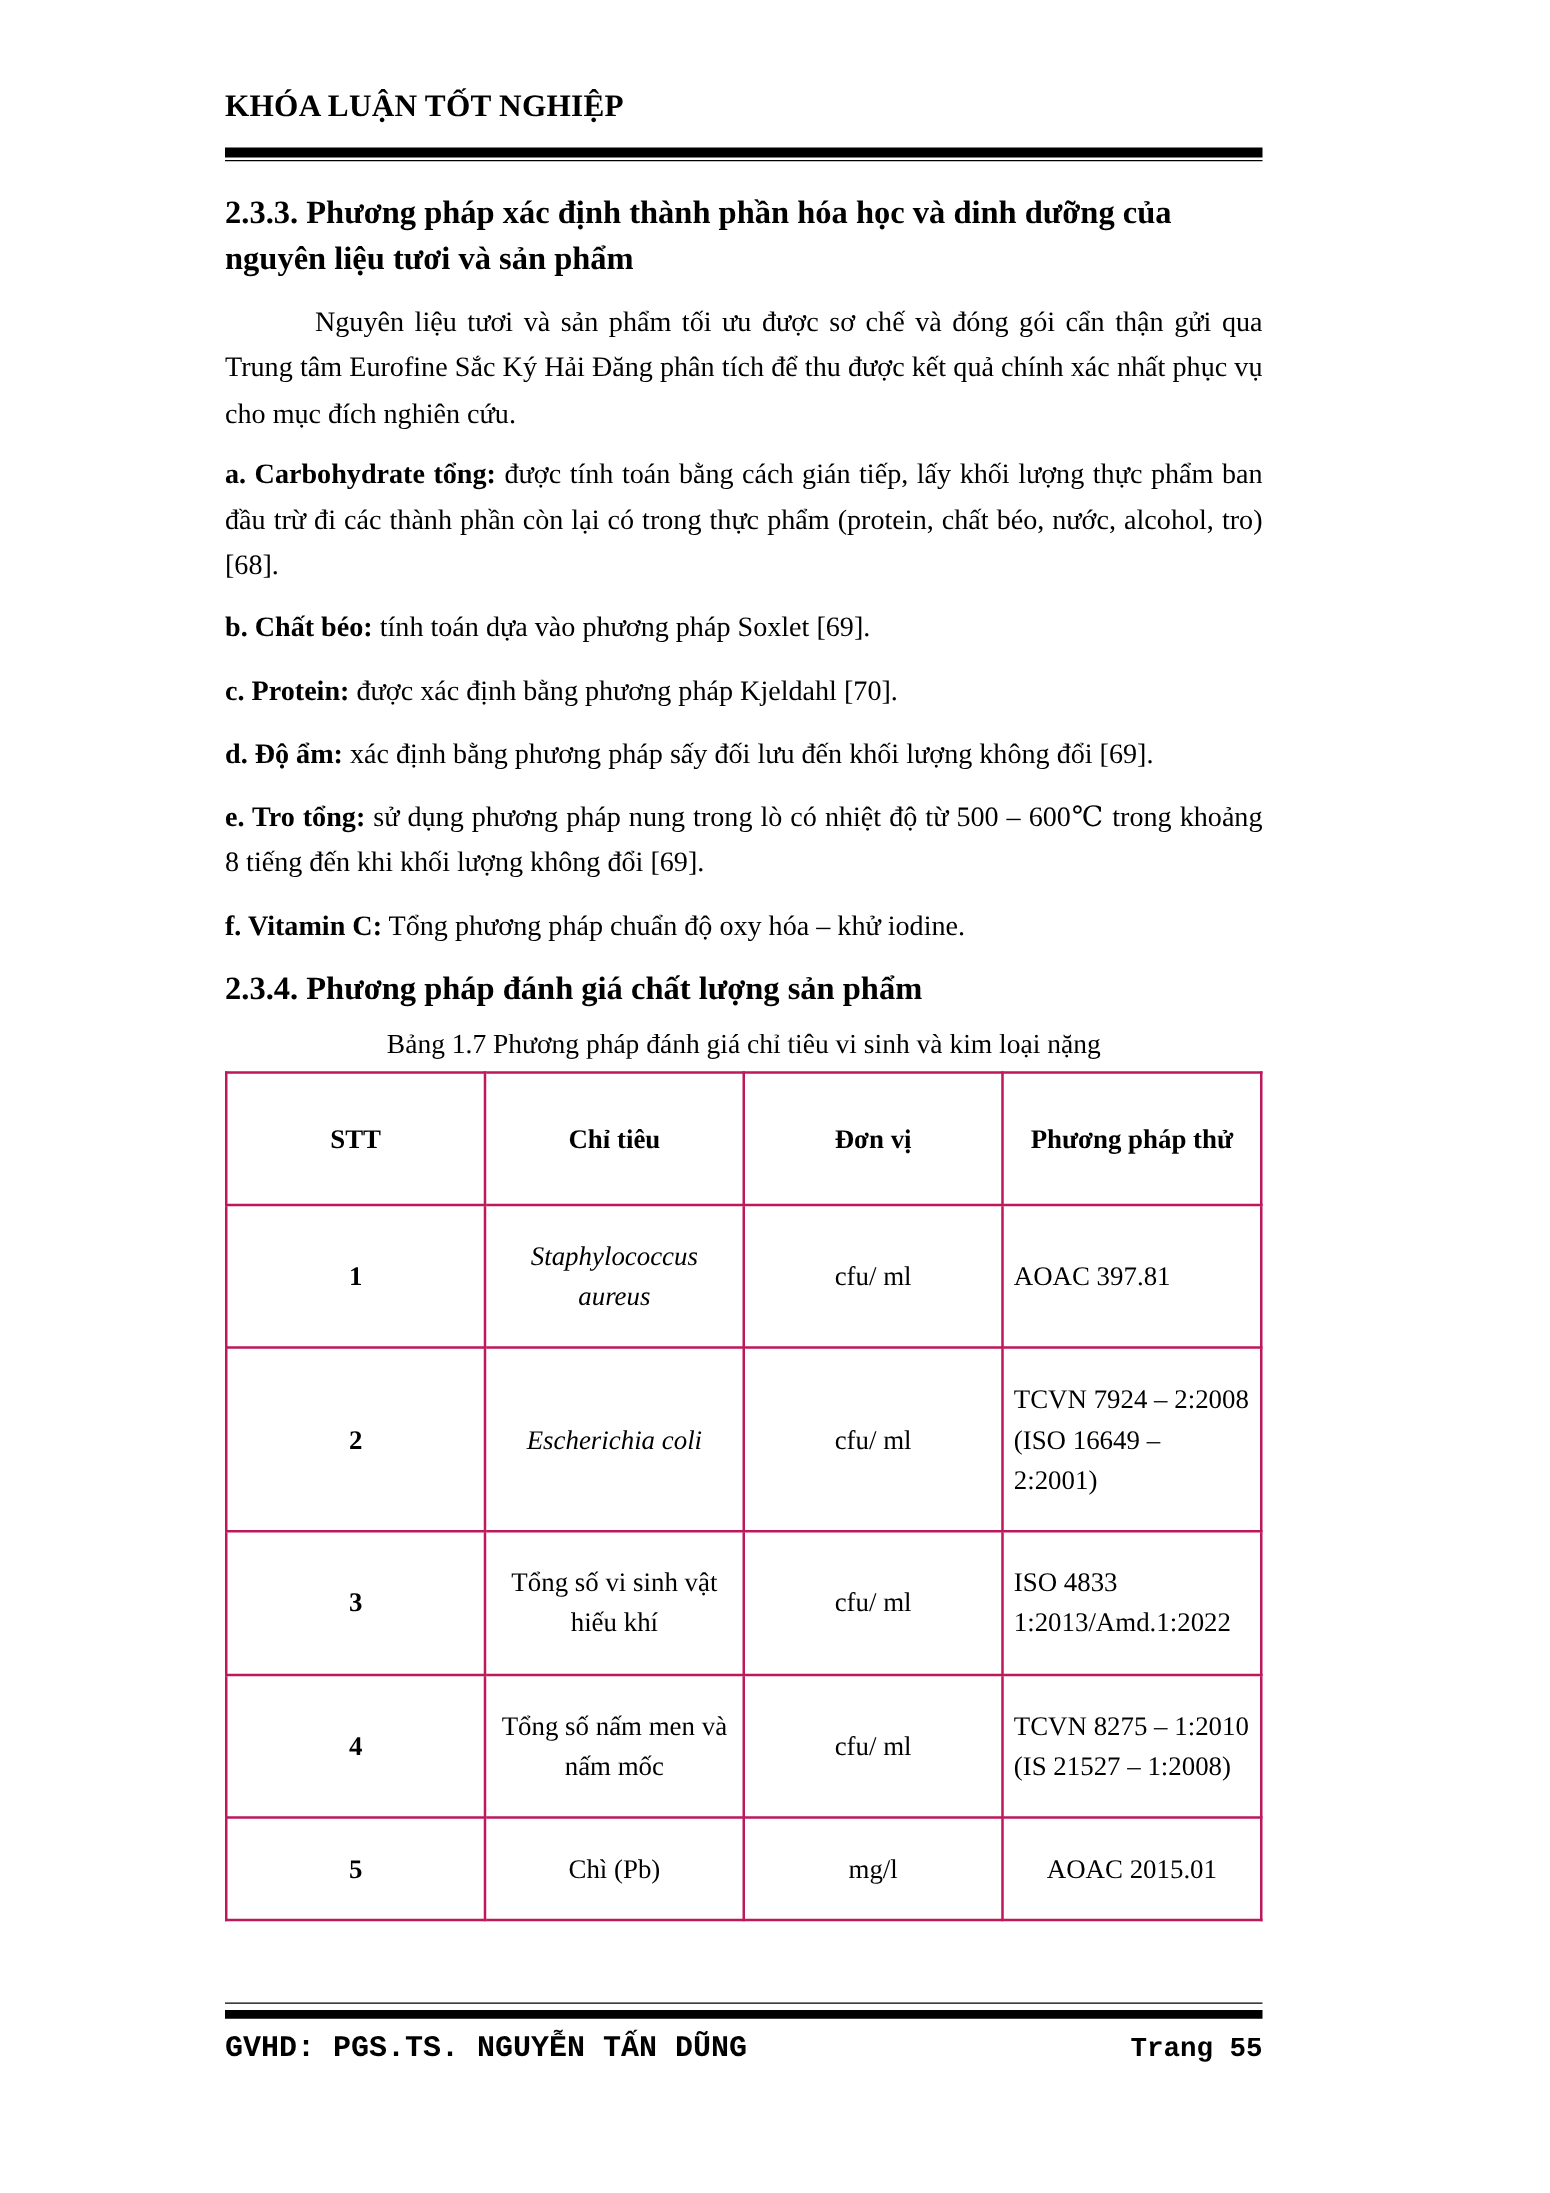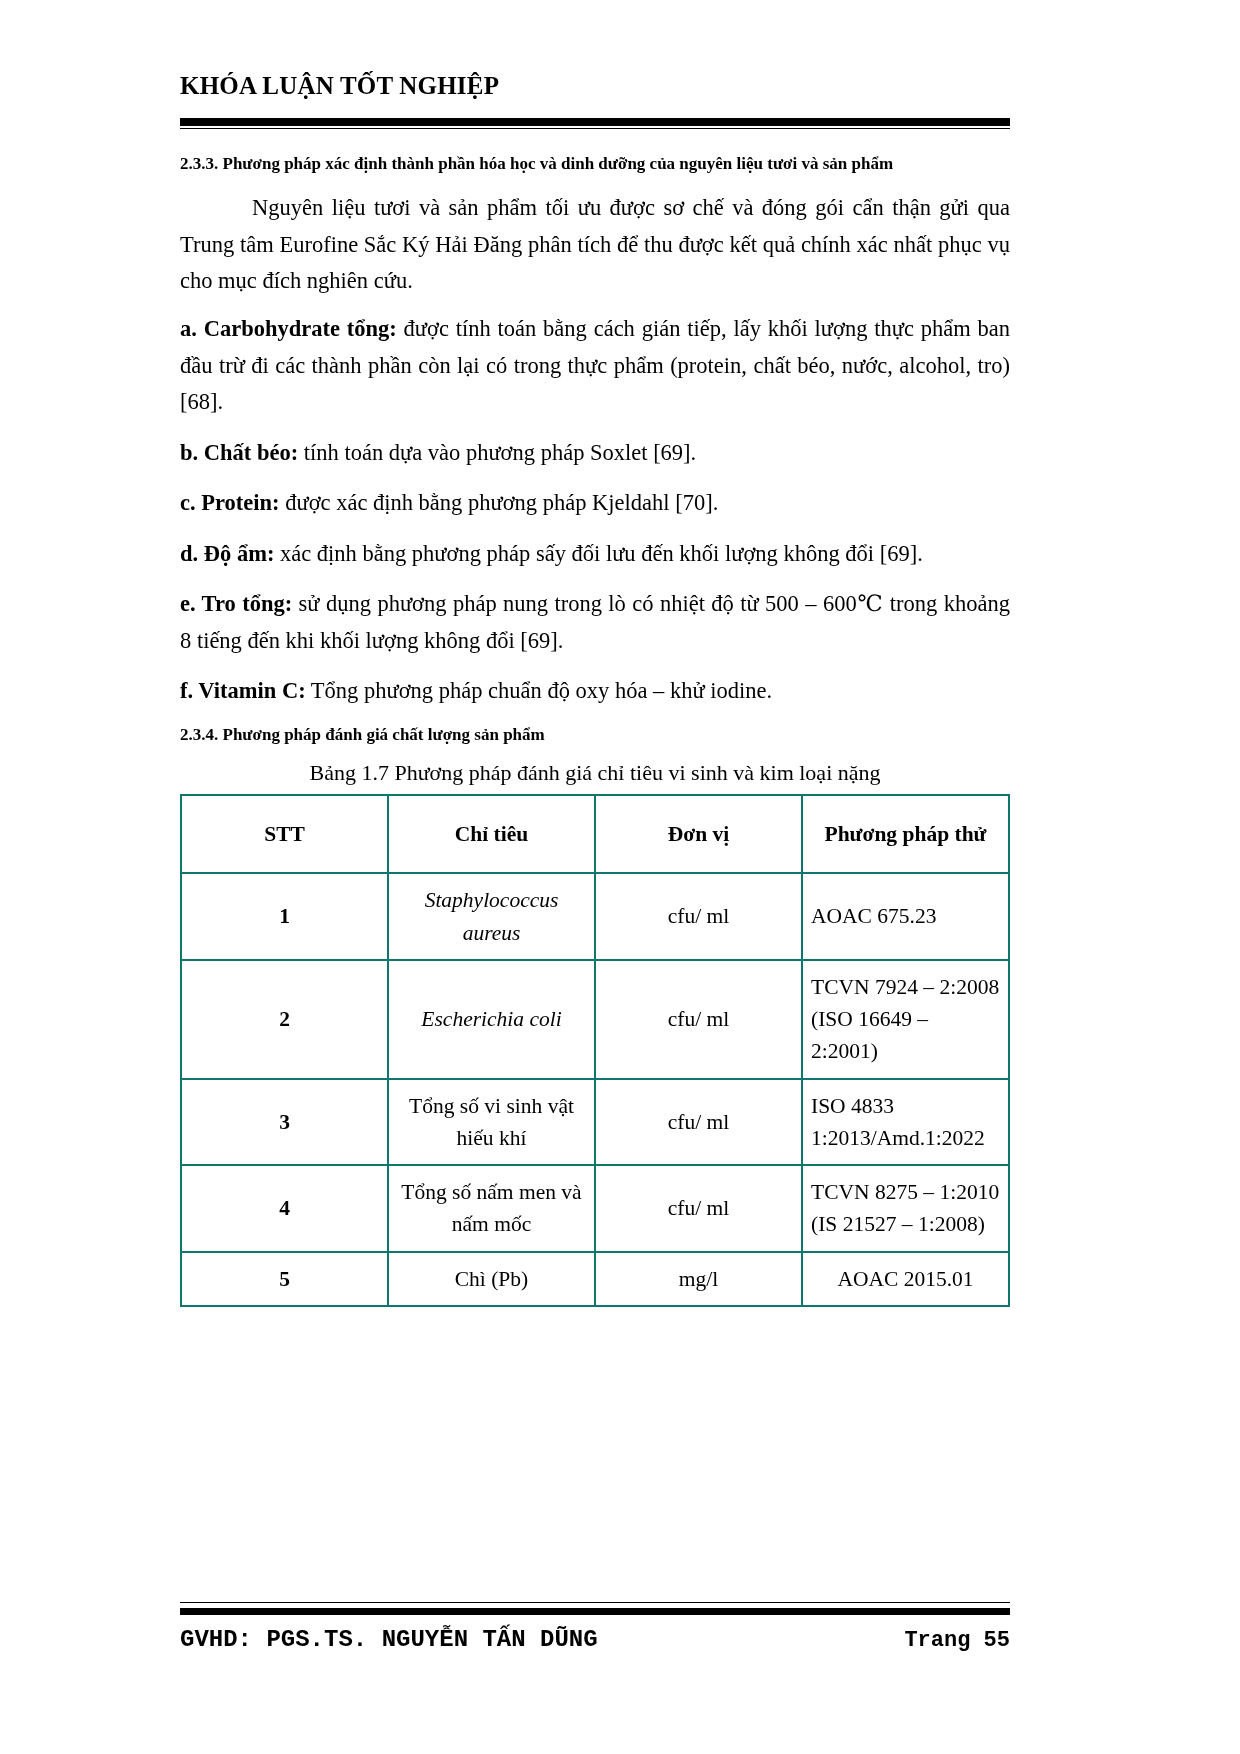--- a/index.html
+++ b/index.html
@@ -60,21 +60,21 @@
 
   
   .body-area {
     position: absolute;
     left: 180px;
     top: 152px;
     width: 830px;
   }
 
   h3.section {
-    font-size: 17px;
+    font-size: 26px;
     font-weight: bold;
     margin: 0 0 14px 0;
     line-height: 1.42;
     text-align: left;
   }
   h3.section.tight { margin-bottom: 10px; }
 
   p.para {
     font-size: 22.5px;
     line-height: 1.62;
@@ -99,22 +99,22 @@
   }
 
   
   table.grid {
     border-collapse: collapse;
     width: 830px;
     table-layout: fixed;
     font-size: 21.5px;
   }
   table.grid td, table.grid th {
-    border: 2px solid #0f766e;
-    padding: 10px 8px;
+    border: 2px solid #be185d;
+    padding: 24px 8px;
     vertical-align: middle;
     line-height: 1.5;
   }
   table.grid th {
     font-weight: bold;
     text-align: center;
     height: 56px;
   }
   td.c-stt { text-align: center; font-weight: bold; width: 72px; }
   td.c-name { text-align: center; width: 330px; }
@@ -195,21 +195,21 @@
           <th class="c-name">Chỉ tiêu</th>
           <th class="c-unit">Đơn vị</th>
           <th class="c-method" style="text-align:center">Phương pháp thử</th>
         </tr>
       </thead>
       <tbody>
         <tr>
           <td class="c-stt">1</td>
           <td class="c-name ital">Staphylococcus aureus</td>
           <td class="c-unit">cfu/ ml</td>
-          <td class="c-method">AOAC 675.23</td>
+          <td class="c-method">AOAC 397.81</td>
         </tr>
         <tr>
           <td class="c-stt">2</td>
           <td class="c-name ital">Escherichia coli</td>
           <td class="c-unit">cfu/ ml</td>
           <td class="c-method">TCVN 7924 – 2:2008 (ISO 16649 – 2:2001)</td>
         </tr>
         <tr>
           <td class="c-stt">3</td>
           <td class="c-name">Tổng số vi sinh vật hiếu khí</td>

